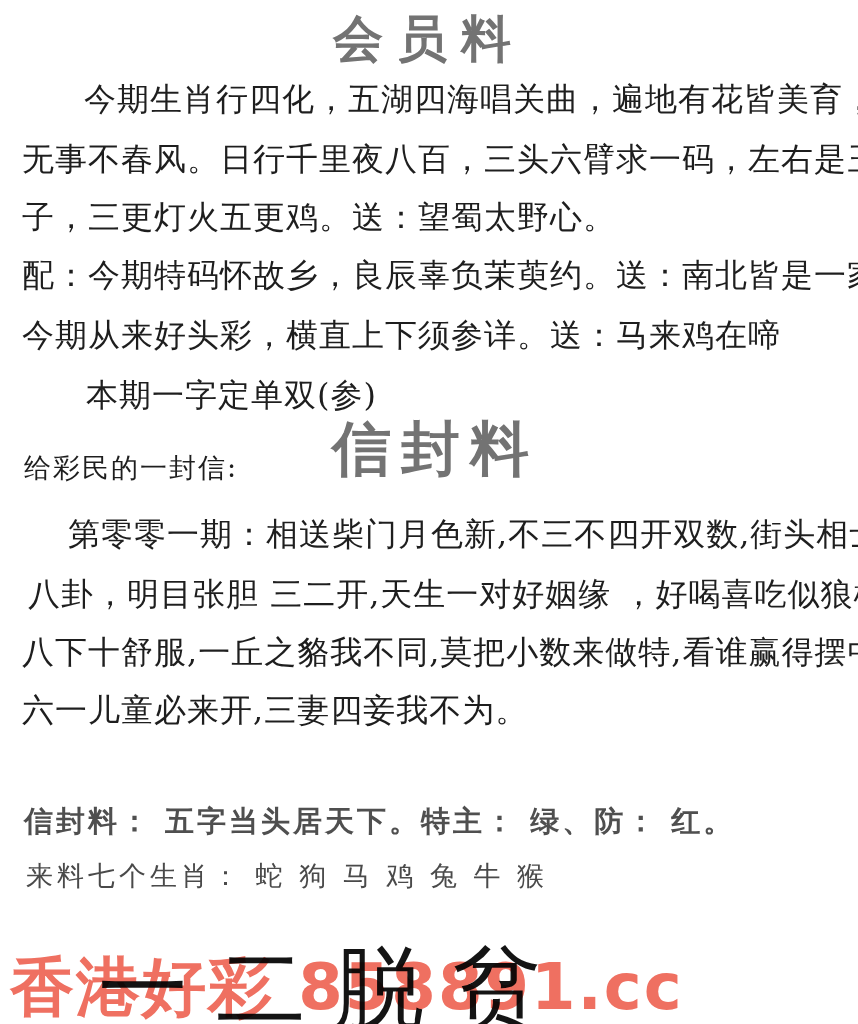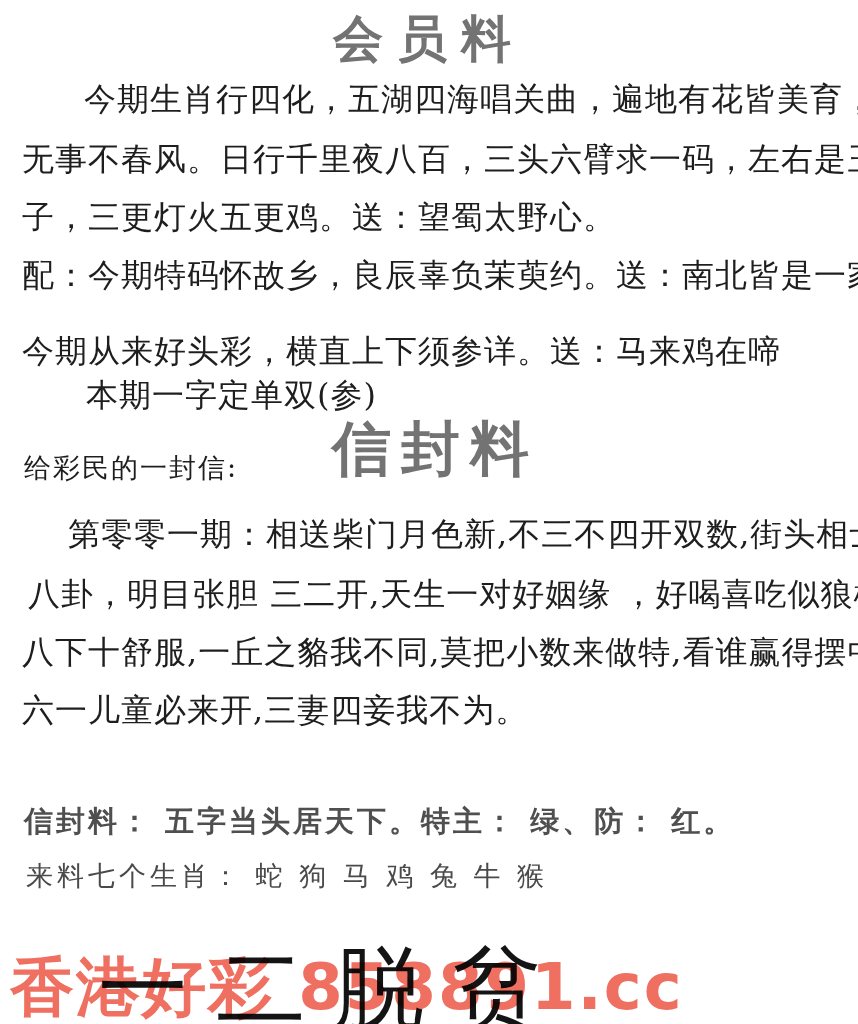--- a/index.html
+++ b/index.html
@@ -32,21 +32,21 @@
   }
   .title-envelope{
     top:410px;left:332px;
     font-size:59px;
     letter-spacing:10px;
   }
   .p1-l1{left:84px;top:78px;}
   .p1-l2{left:22px;top:138px;}
   .p1-l3{left:22px;top:196px;}
   .pei-line{left:22px;top:254px;}
-  .haotou-line{left:22px;top:330px;}
+  .haotou-line{left:22px;top:314px;}
   .danshuang-line{left:86px;top:374px;text-align:center;}
   .letter-label{left:24px;top:450px;font-size:27px;letter-spacing:2px;}
   .p2-l1{left:68px;top:513px;}
   .p2-l2{left:28px;top:573px;}
   .p2-l3{left:22px;top:631px;}
   .p2-l4{left:22px;top:689px;}
   .tema-line{left:24px;top:744px;font-size:31px;font-weight:600;color:#161616;}
   .xinfeng-line{left:24px;top:802px;font-size:29px;color:#4f4f4f;letter-spacing:3px;font-weight:bold;}
   .zodiac-line{left:26px;top:858px;font-size:27px;color:#4a4a4a;letter-spacing:4px;}
   .zengdao-line{left:24px;top:912px;font-size:30px;color:#3d3d3d;letter-spacing:2px;}

